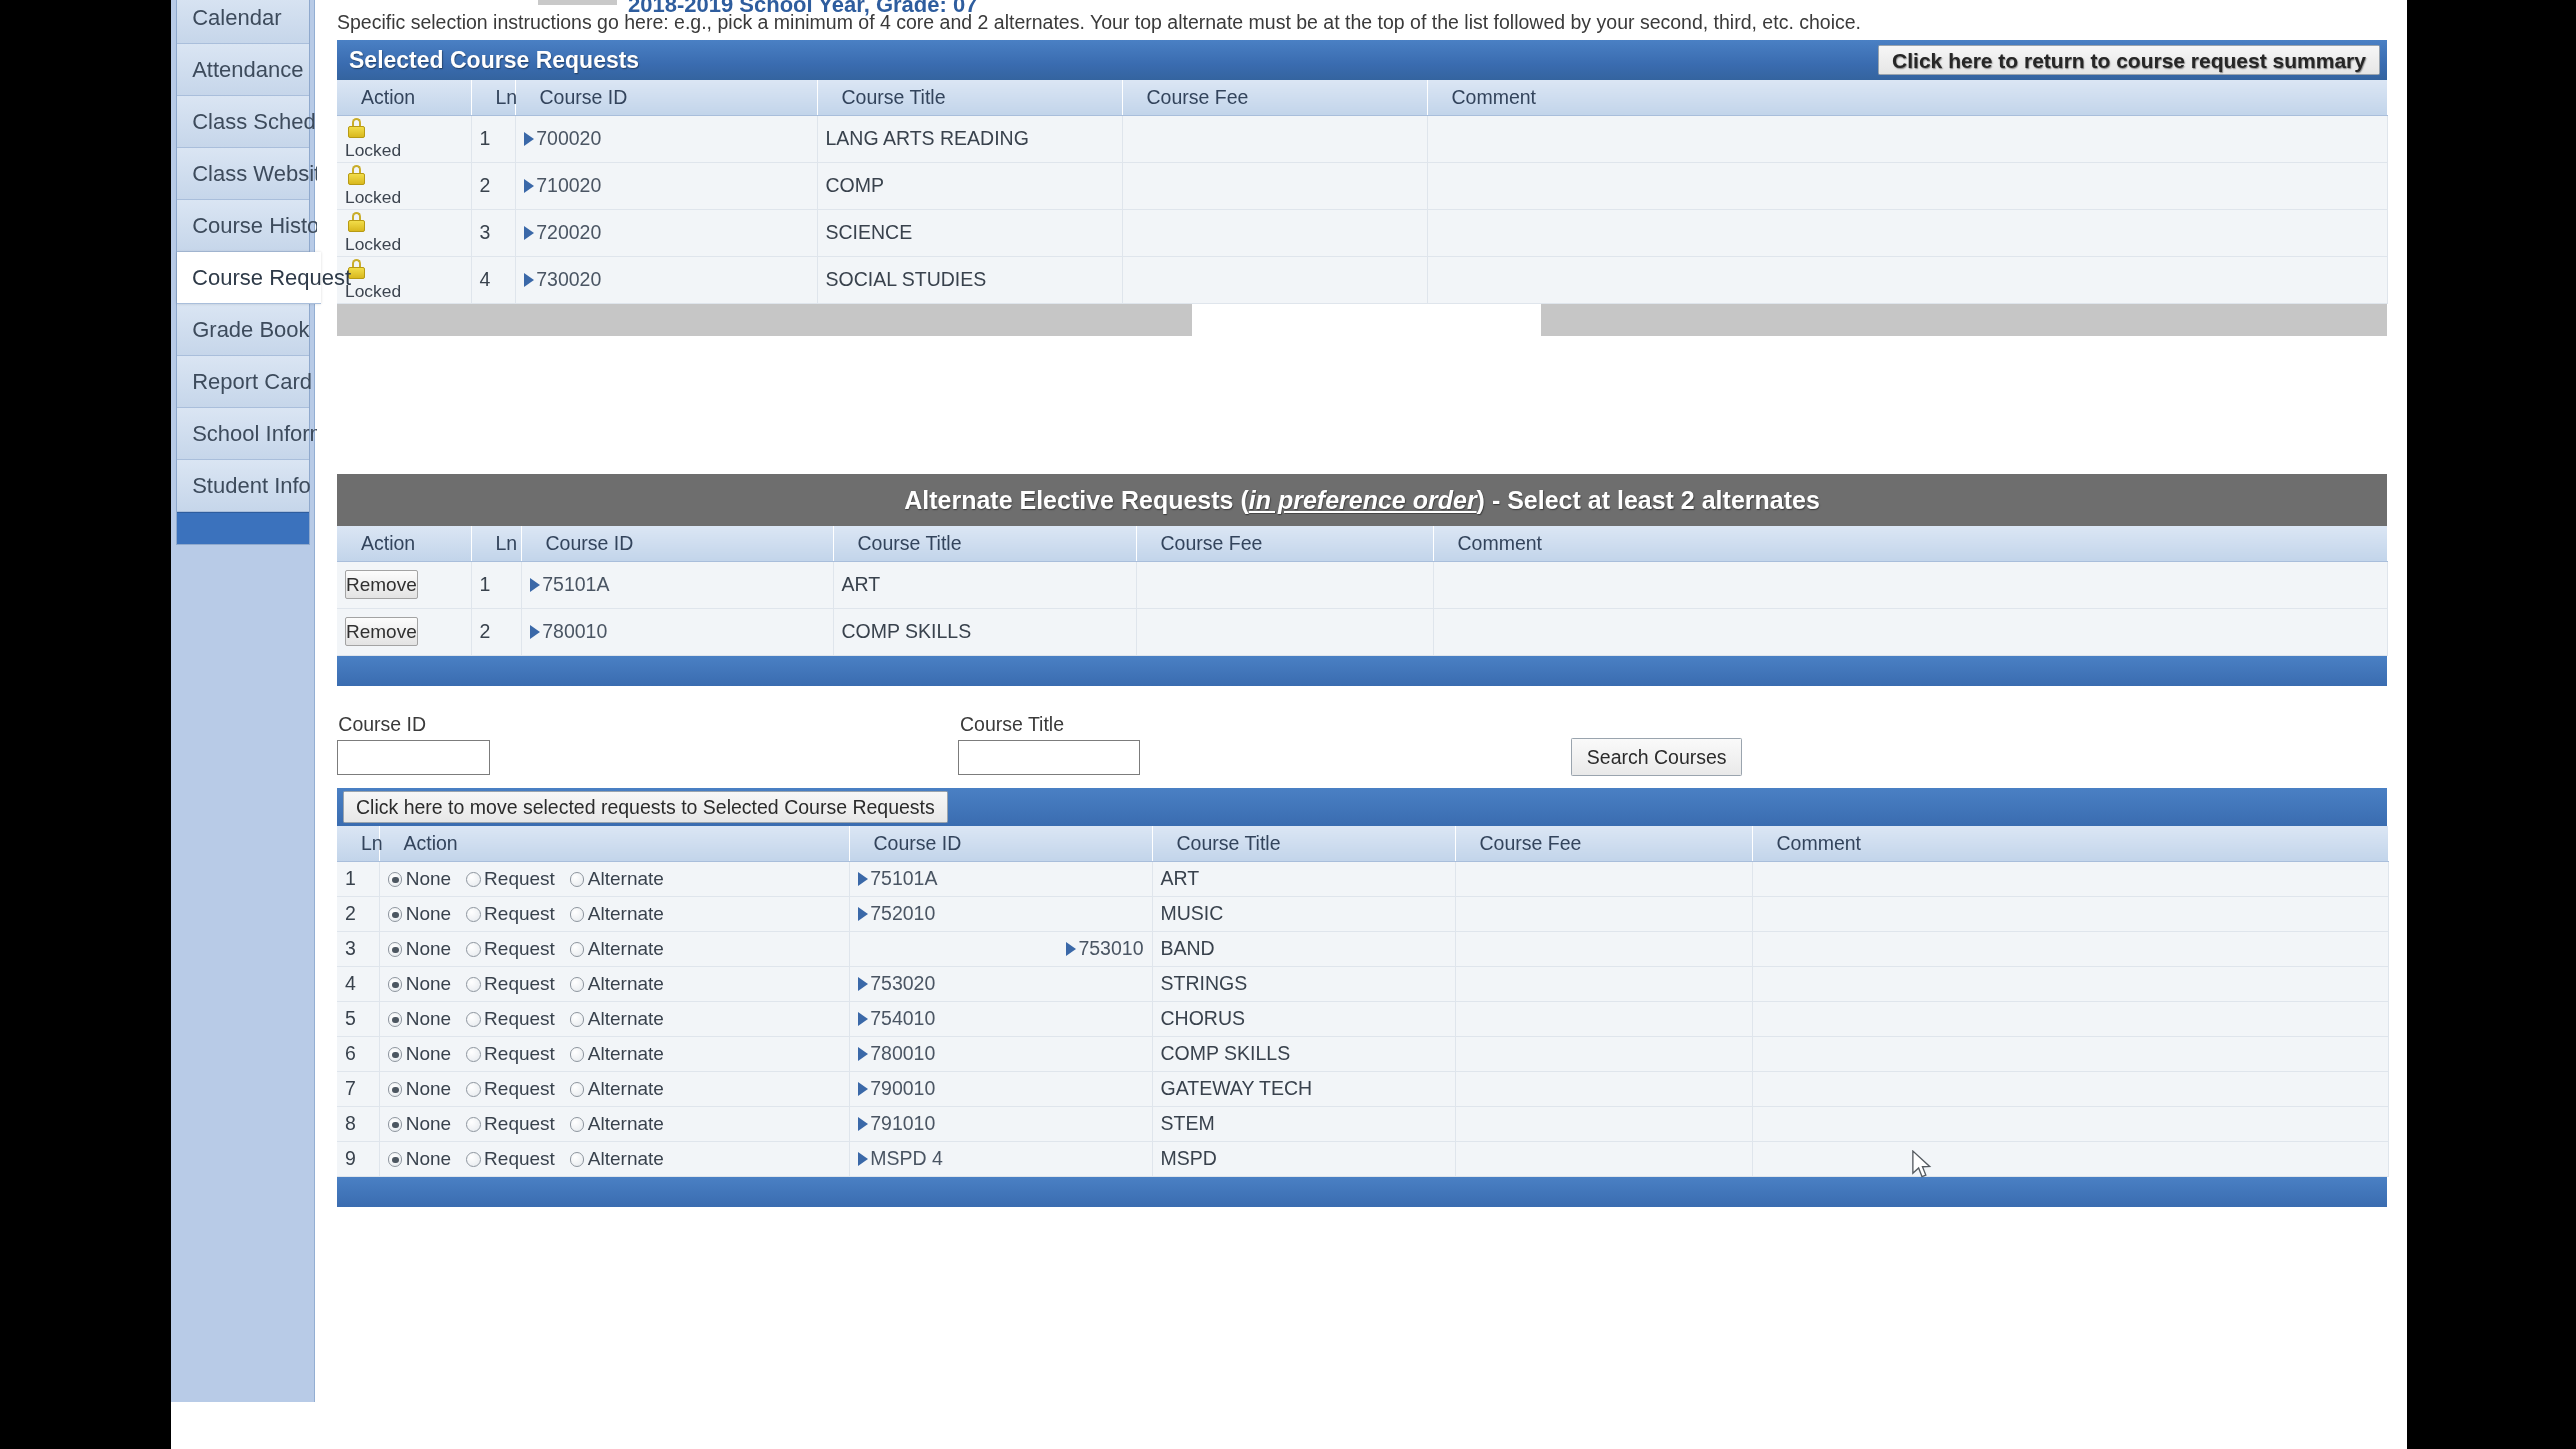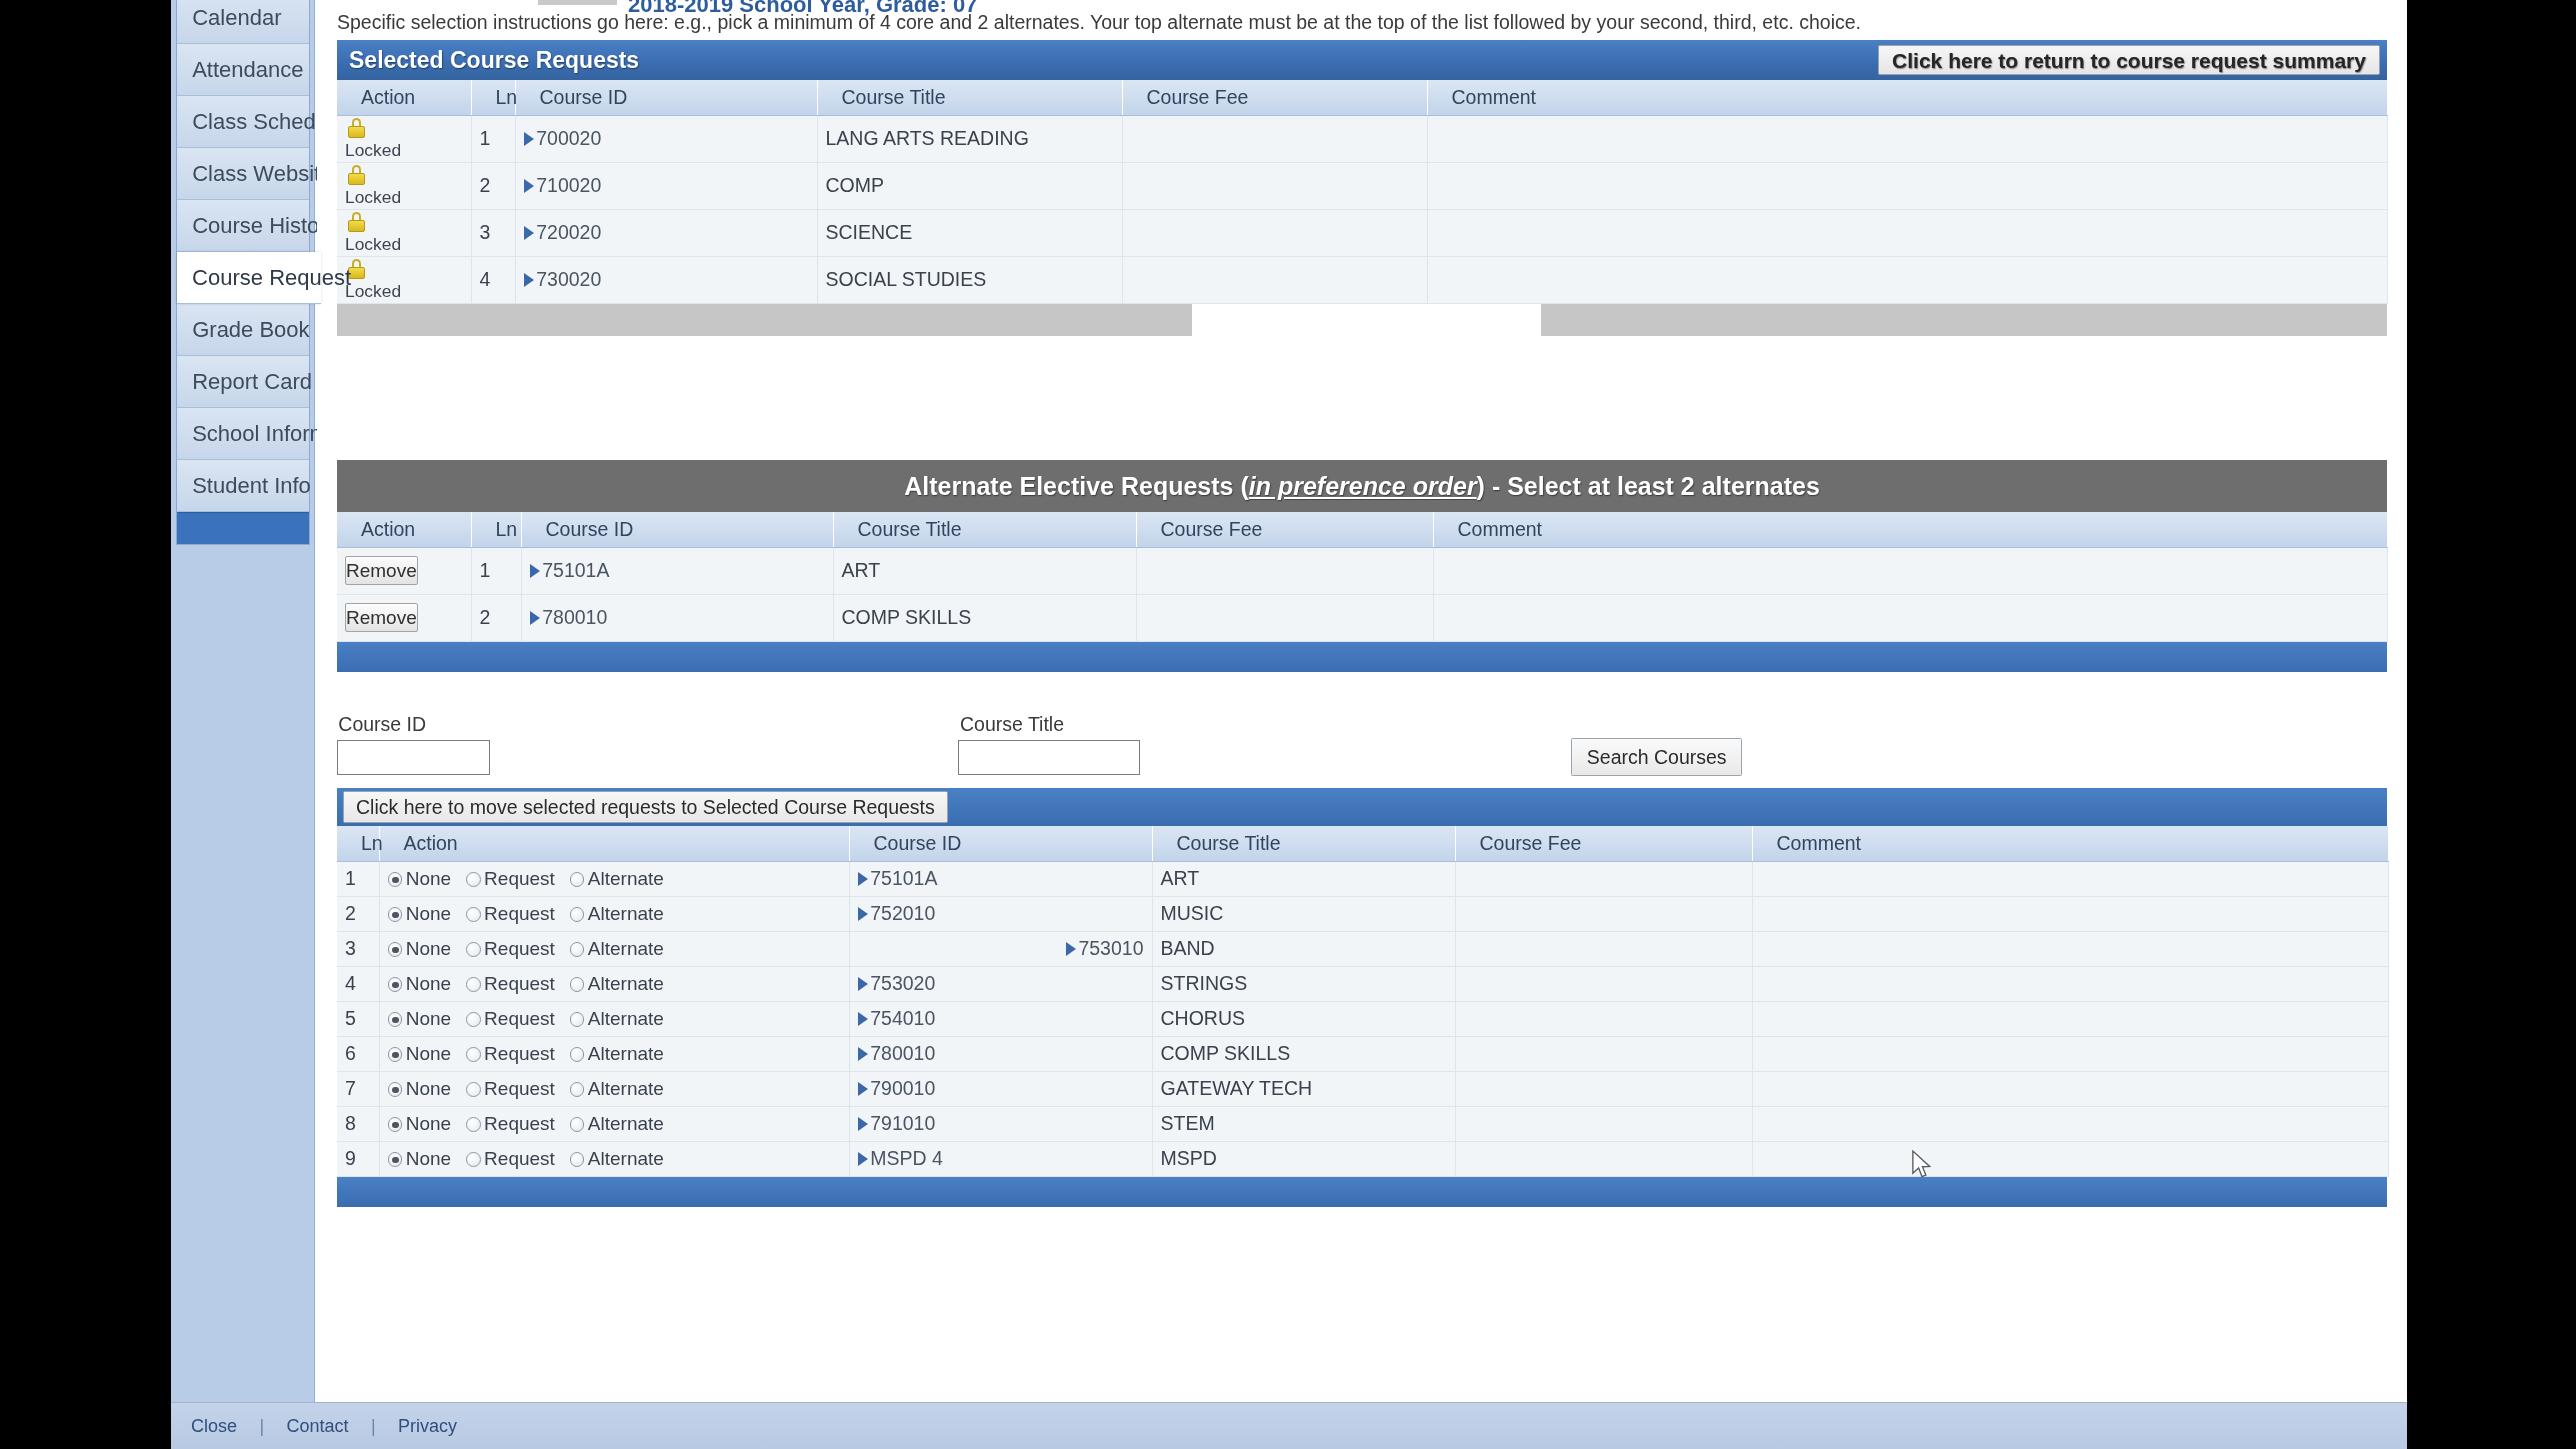--- a/index.html
+++ b/index.html
@@ -108,20 +108,21 @@
   .bar-gray {
     height: 52px;
     background: #6e6e6e;
     color: #ffffff;
     font-size: 25px;
     font-weight: bold;
     line-height: 52px;
     text-align: center;
     text-shadow: 0.7px 0.7px 1.3px rgba(0,0,0,.5);
     white-space: nowrap;
+    margin-top: 14px;
   }
   .bar-gray i { font-style: italic; text-decoration: underline; }
 
   .btn-top-right {
     position: absolute;
     right: 6.7px; top: 4.7px;
     height: 30px;
     padding: 0 13.4px;
     font-size: 21px;
     line-height: 30px;
@@ -587,29 +588,20 @@
                 <td class="mid" style="height: 35px;"></td>
                 <td class="mid" style="height: 35px;"></td>
               </tr>
             </tbody>
         </table>
         <div class="strip-blue"></div>
       </div>
 
     </div>
 
-    <div id="footer">
-      <div id="footer-links">
-        <a>Close</a>
-        <span class="sep">|</span>
-        <a>Contact</a>
-        <span class="sep">|</span>
-        <a>Privacy</a>
-      </div>
-    </div>
 
     <svg id="cursor" viewBox="0 0 24 32">
       <path d="M3 1 L3 24 L9 18.5 L12.5 27.5 L16.5 26 L13 17.3 L20.5 17 Z" fill="#ffffff" stroke="#555b61" stroke-width="1.4"></path>
     </svg>
 
   </div>
 </div>
 
 
 </body></html>

